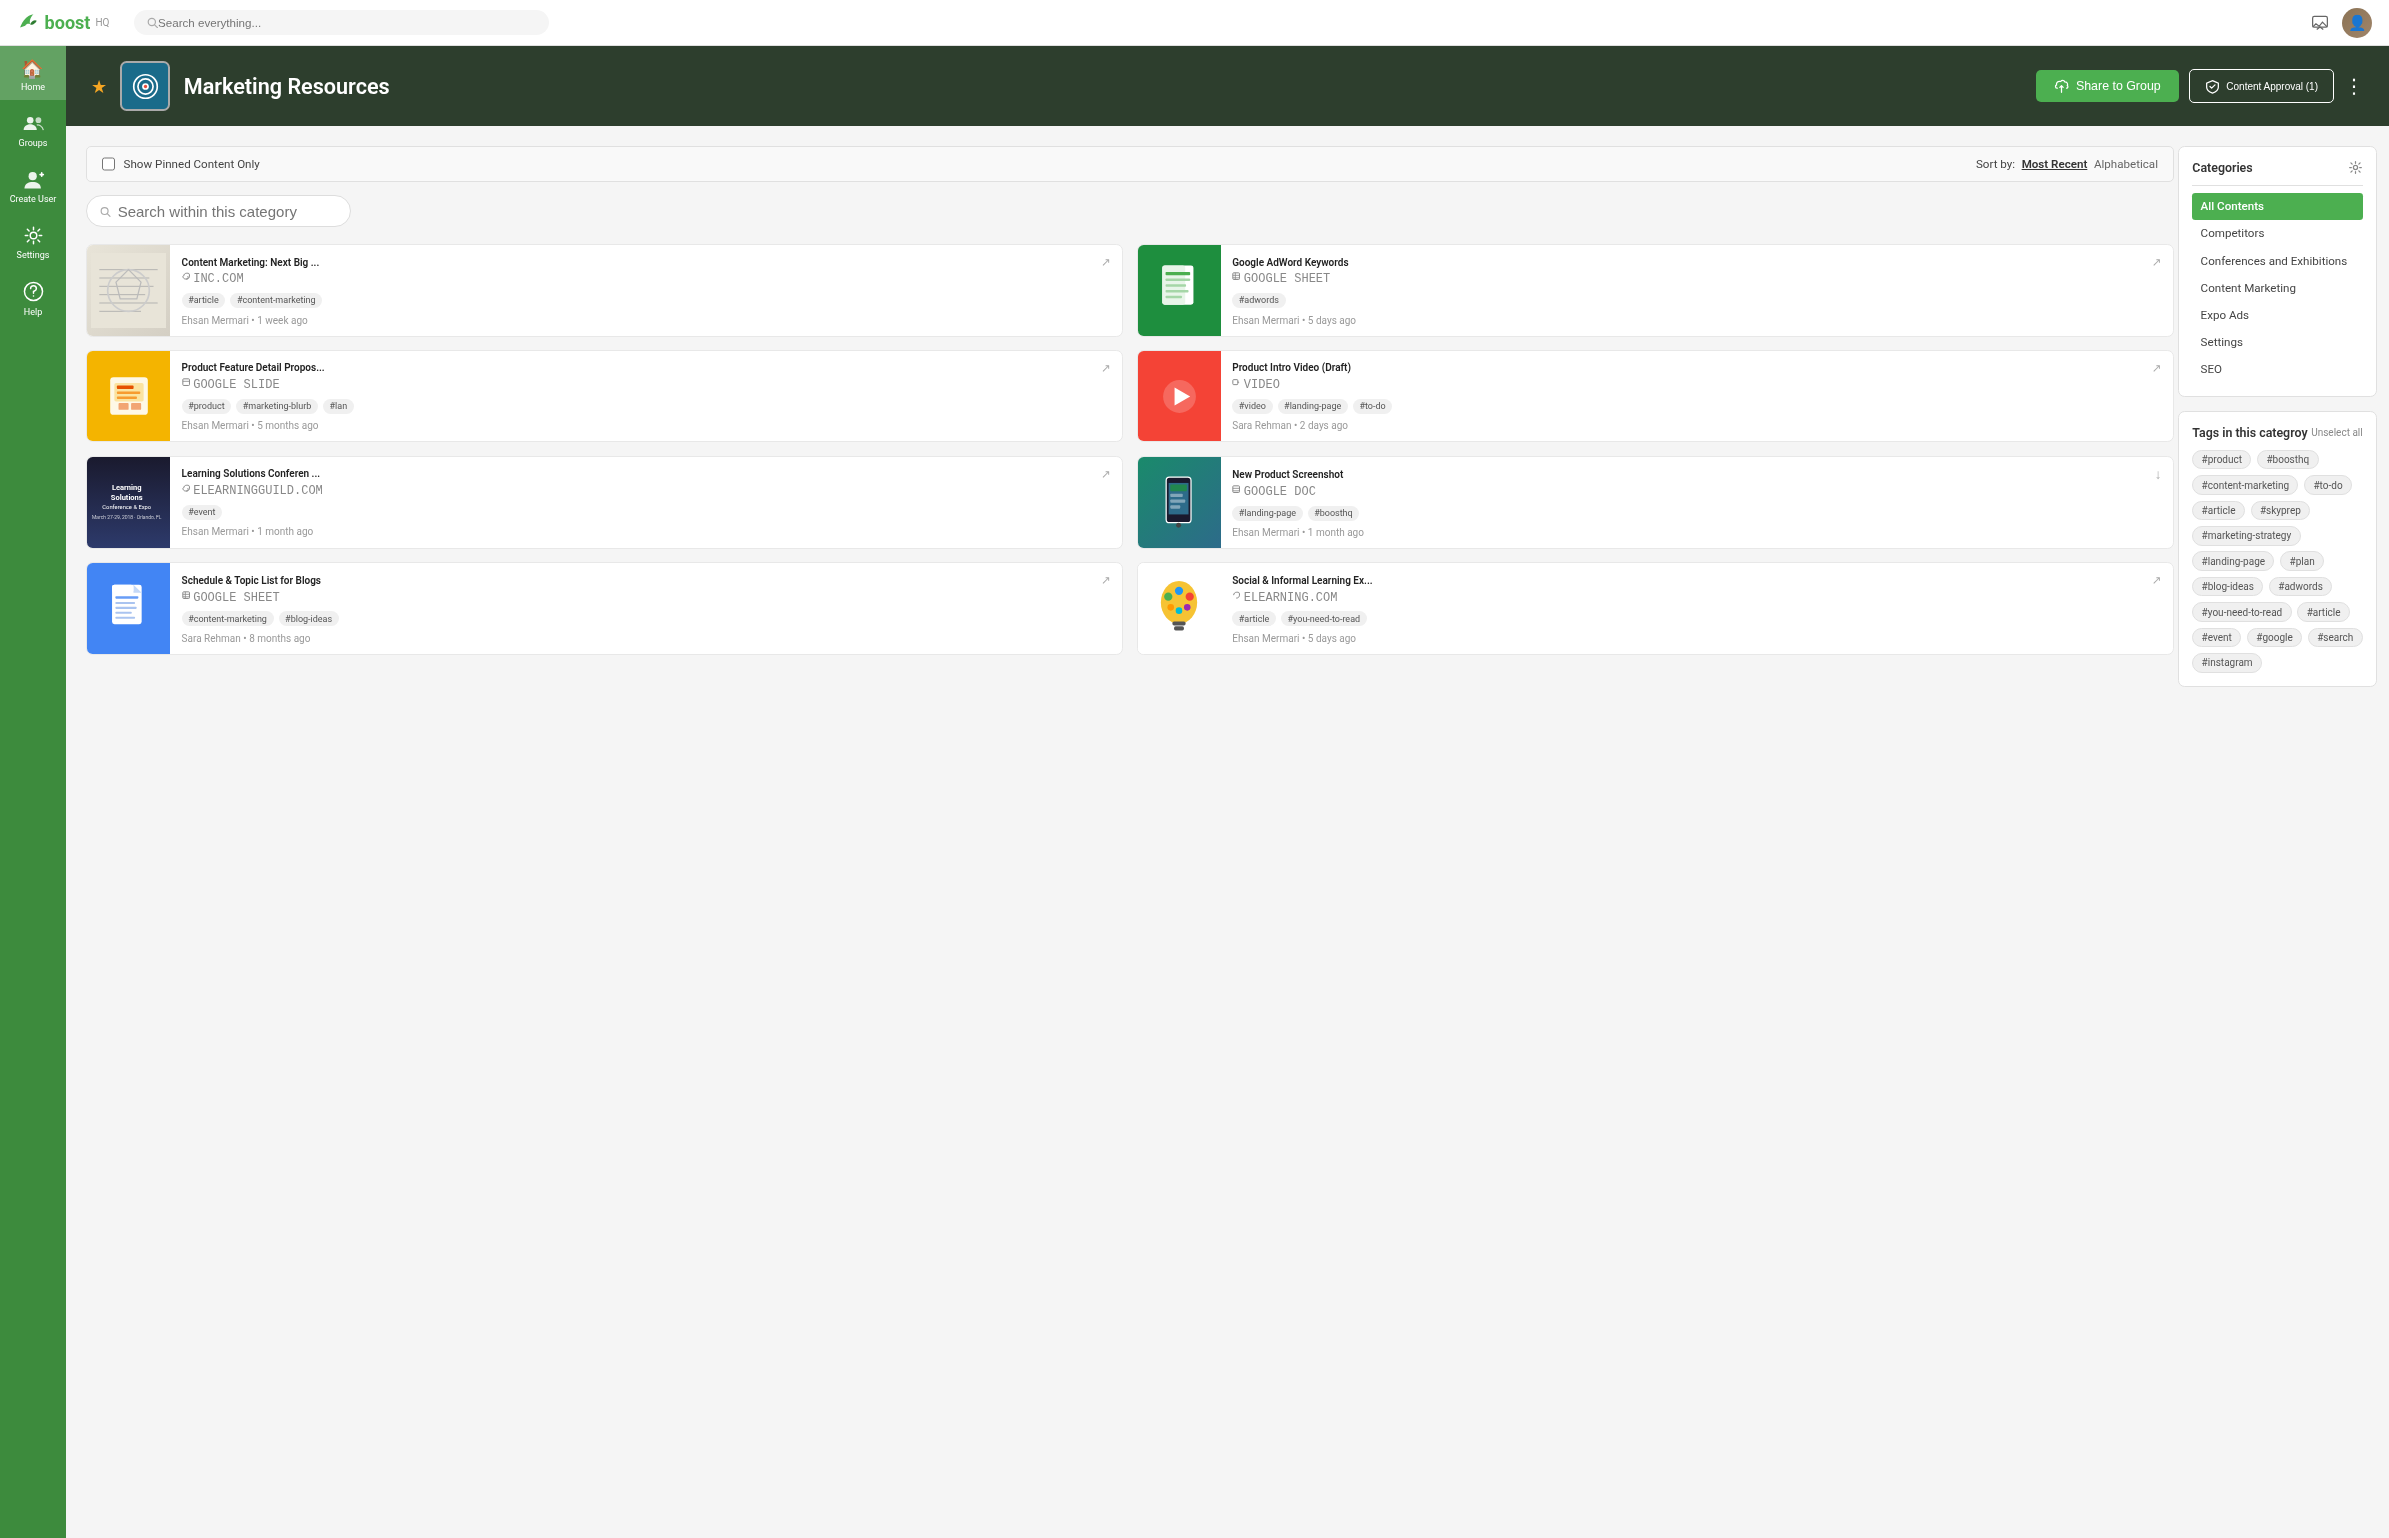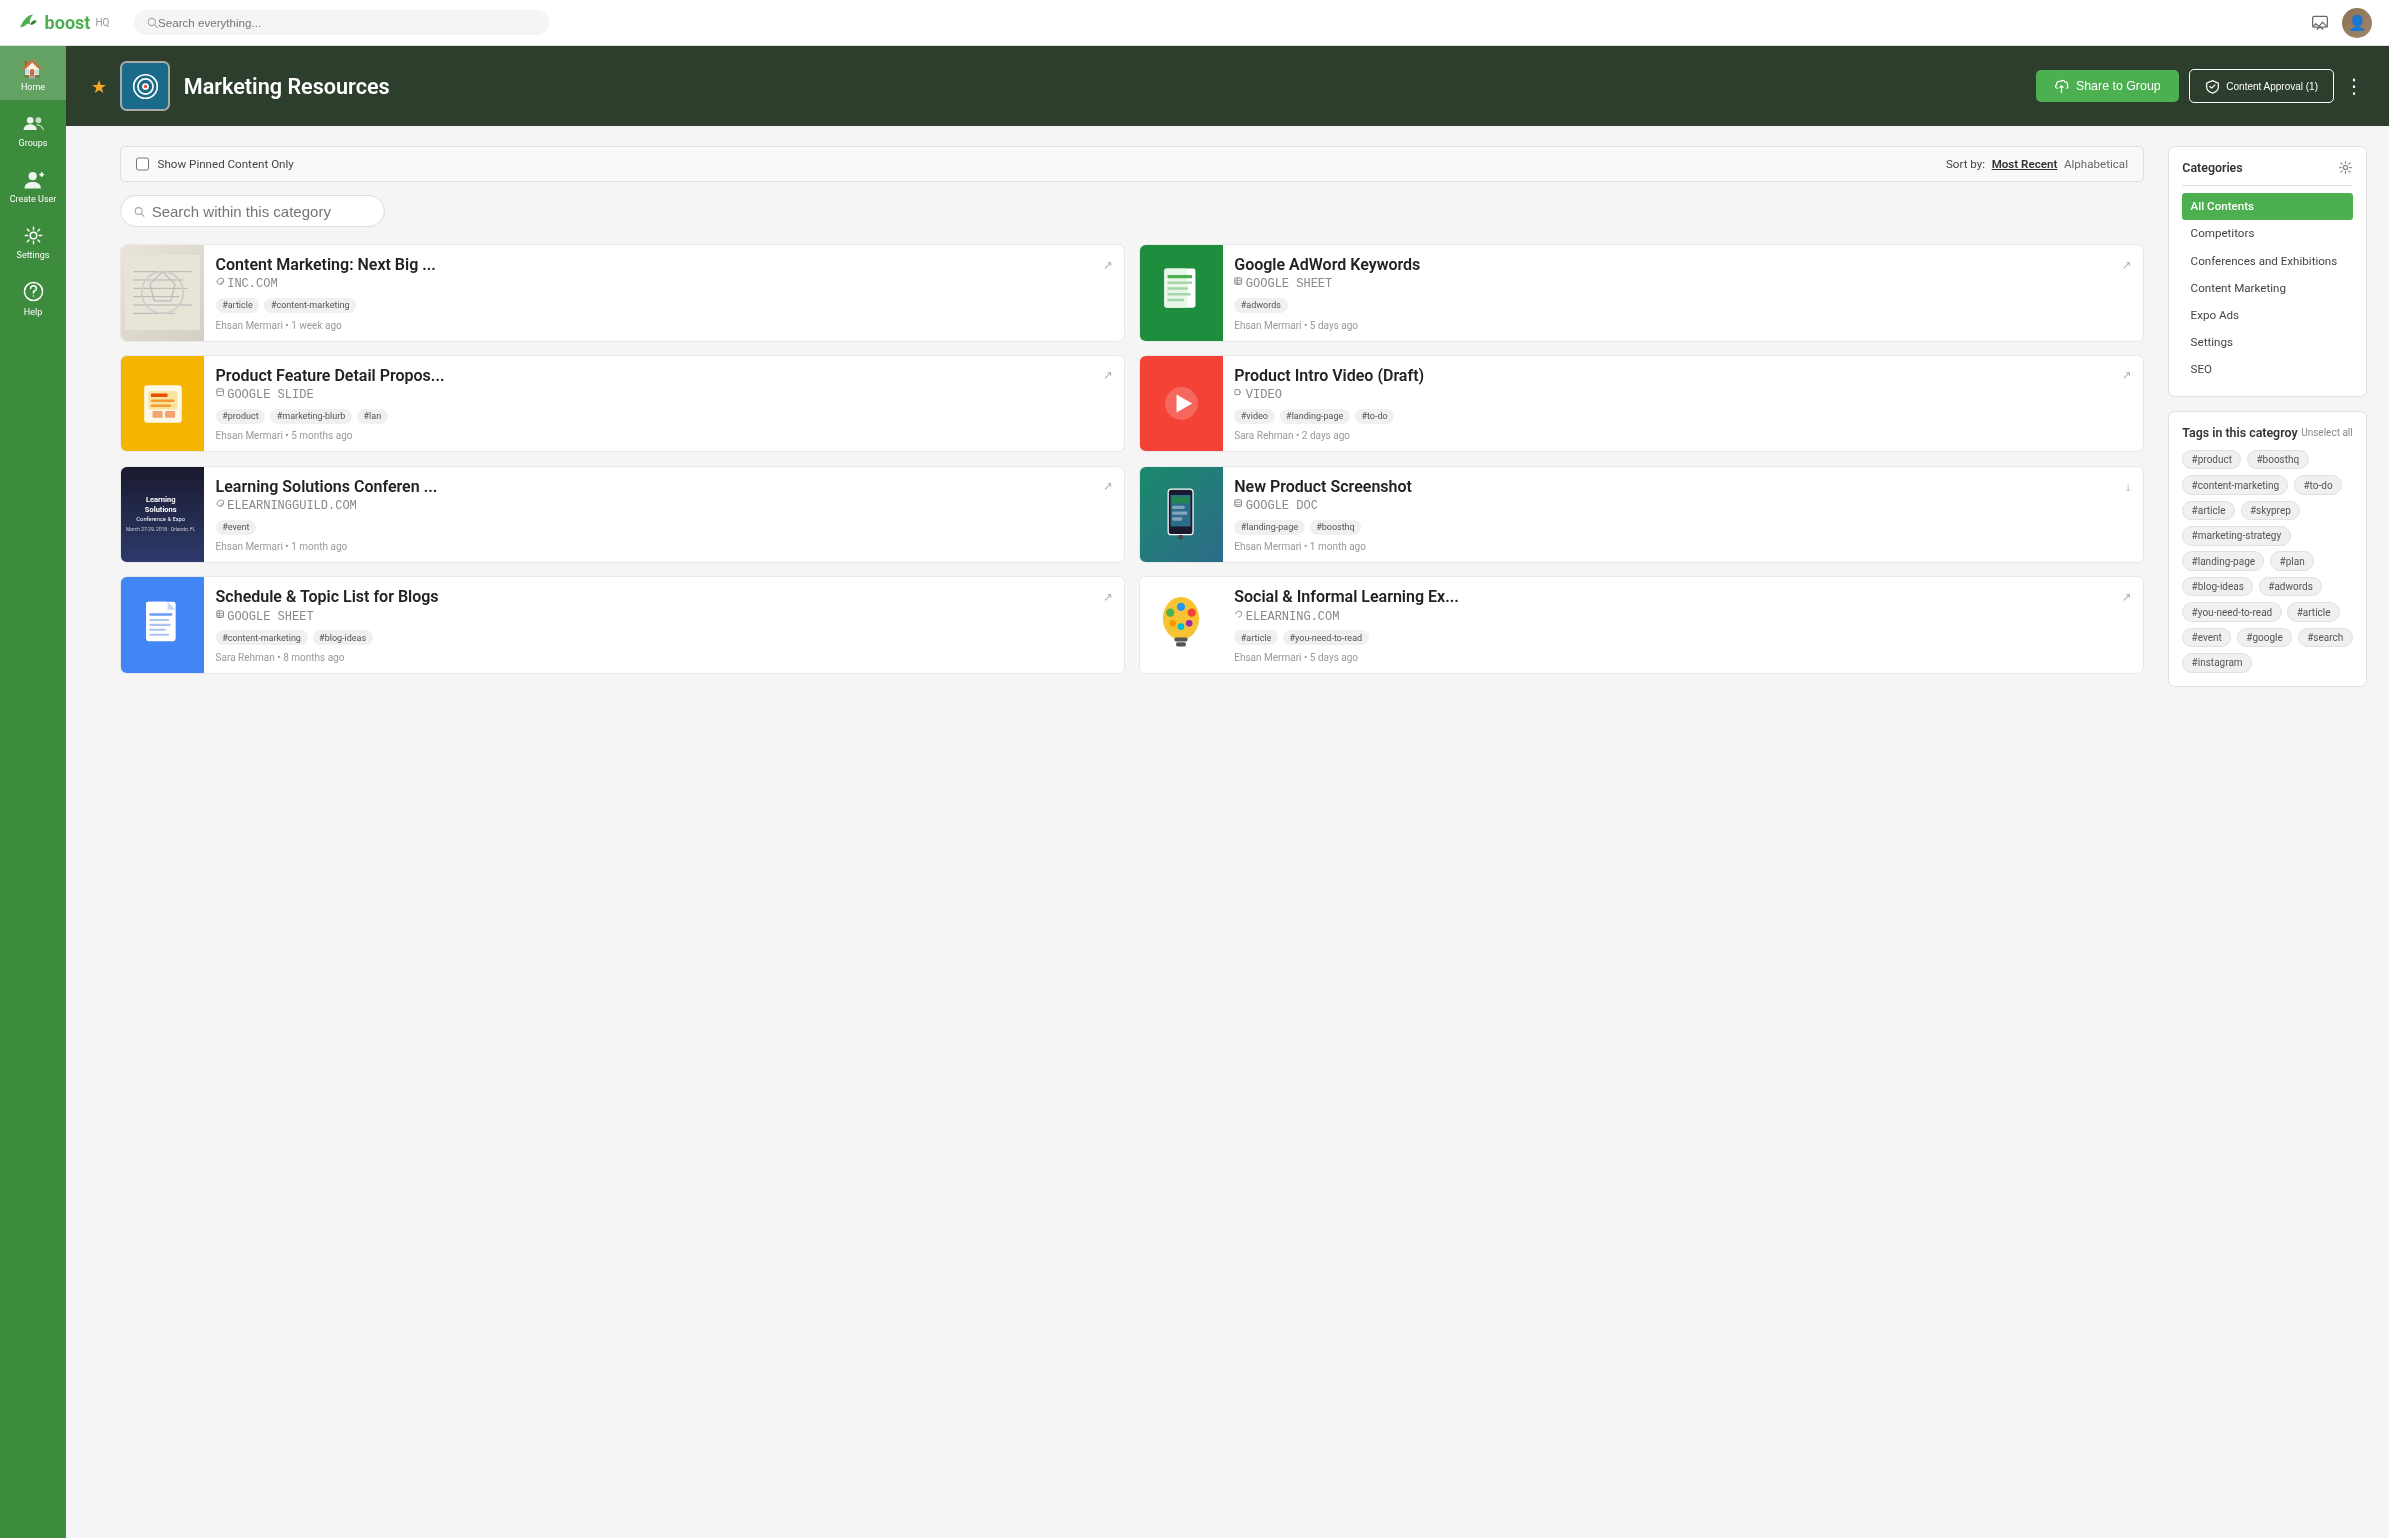--- a/index.html
+++ b/index.html
@@ -184,24 +184,23 @@
       font-size: 20px;
       cursor: pointer;
       background: none;
       border: none;
     }
 
     
     .content-body {
       display: flex;
       flex: 1;
-      padding: 20px 22px 20px 20px;
-      gap: 24px;
+      padding: 20px 12px 20px 20px;
+      gap: 4px;
       overflow: hidden;
-      margin-left: 34px;
     }
 
     .feed-area {
       flex: 1;
       overflow-y: auto;
     }
 
     .filter-bar {
       display: flex;
       align-items: center;
@@ -326,21 +325,21 @@
       display: flex;
       flex-direction: column;
       gap: 3.3px;
     }
     .card-title-row {
       display: flex;
       align-items: center;
       justify-content: space-between;
     }
     .card-title {
-      font-size: 16px;
+      font-size: 10px;
       font-weight: 600;
       color: #222;
     }
     .card-external {
       color: #aaa;
       font-size: 11.6px;
       cursor: pointer;
     }
     .card-source {
       font-size: 12px;

